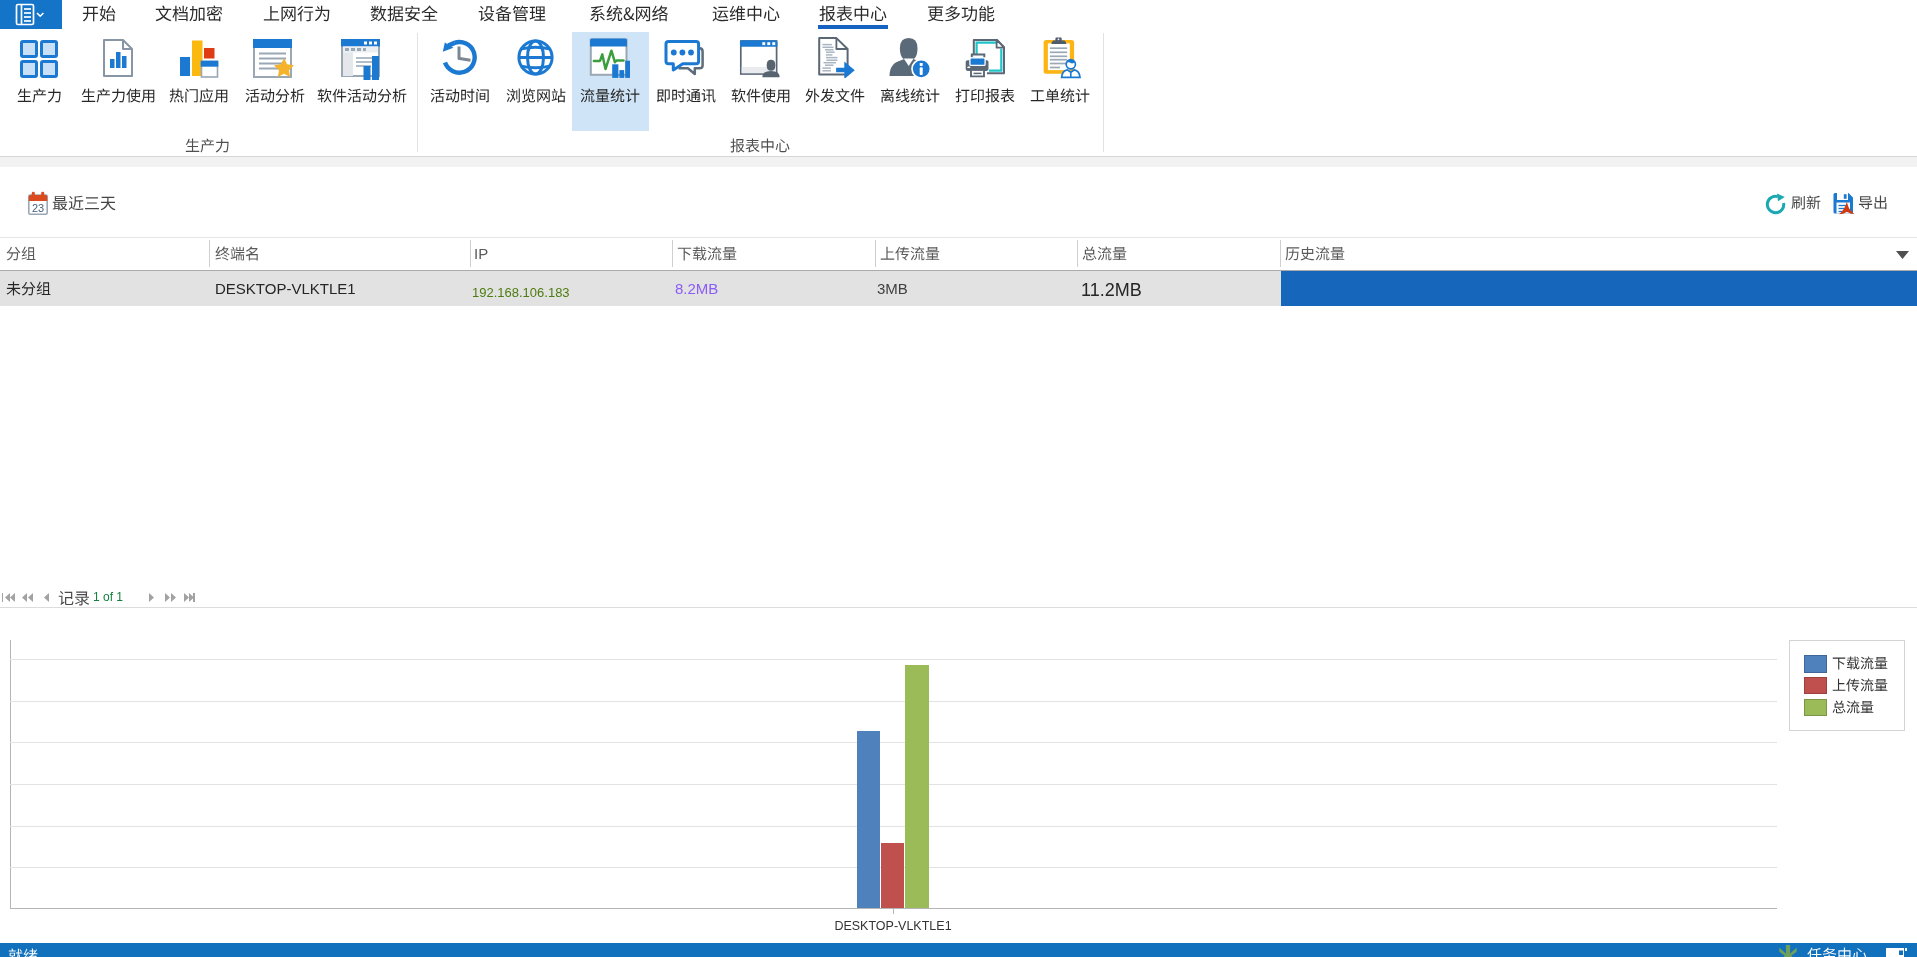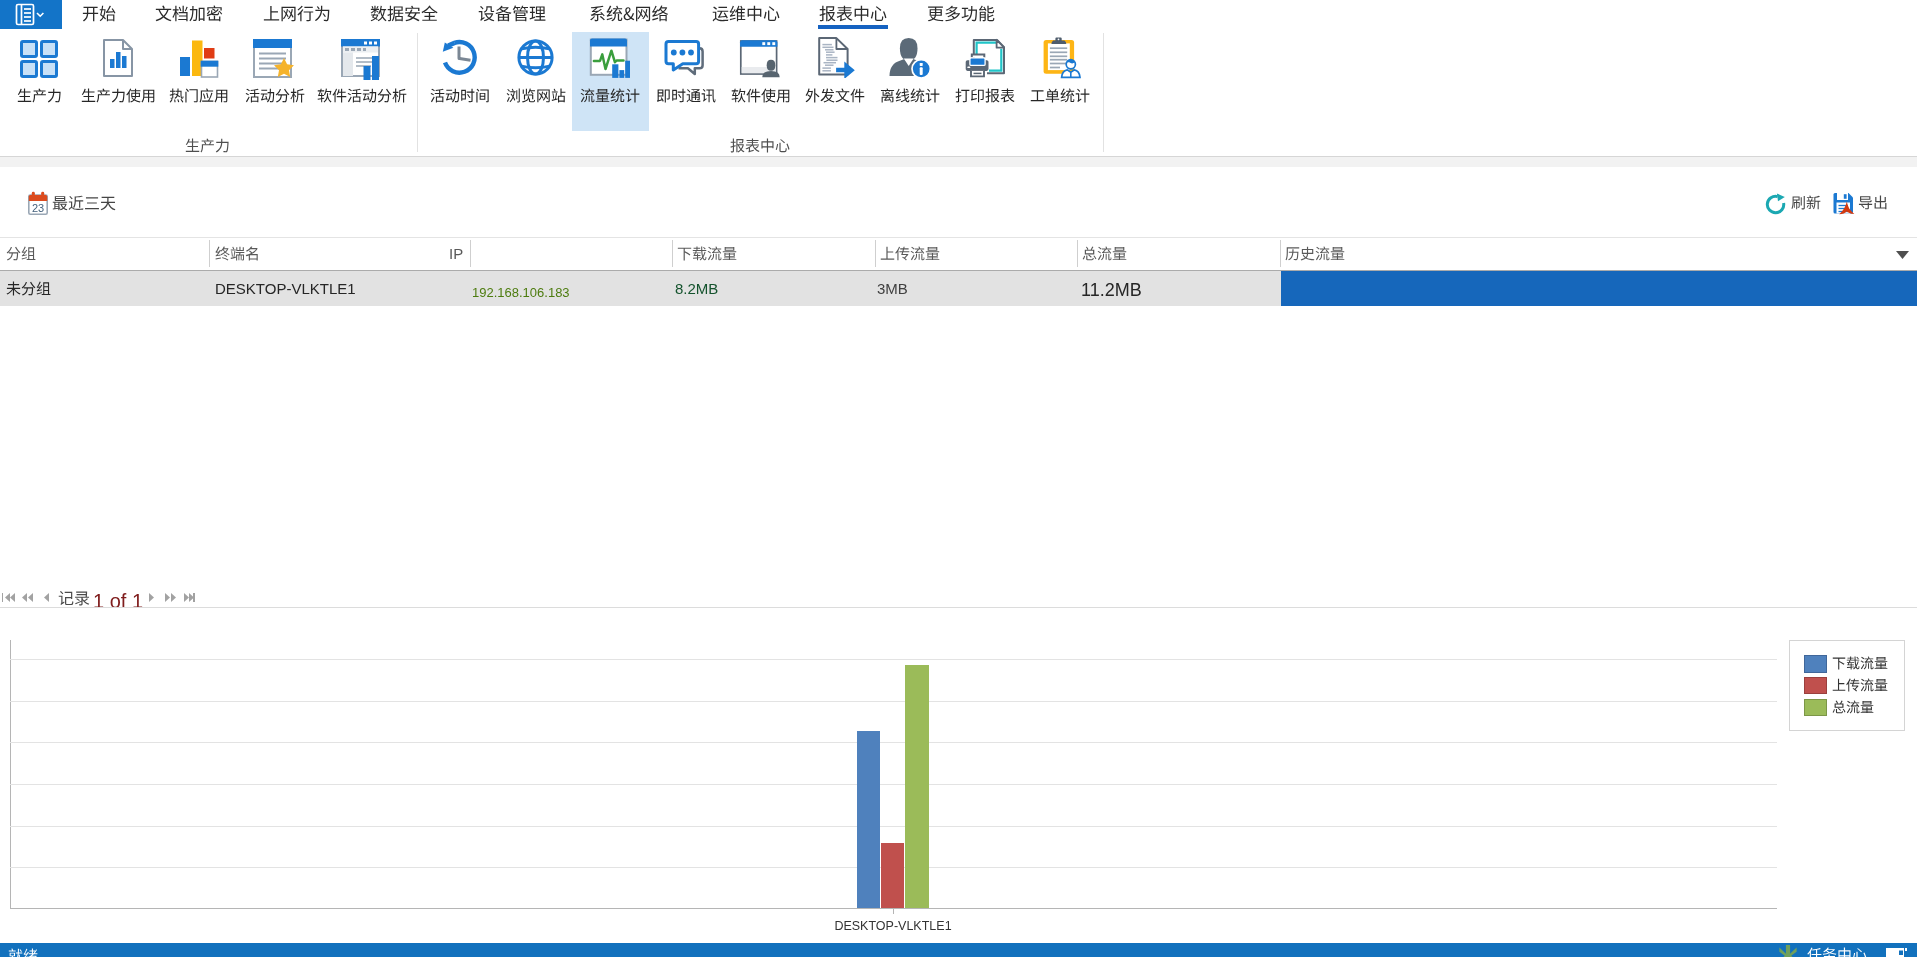--- a/index.html
+++ b/index.html
@@ -581,36 +581,36 @@
     </g>
   </svg>
 <svg class="t" style="left:1285px;top:245.9px;" width="60" height="15" viewBox="0 0 4000 1000">
     <g fill="#595959" transform="translate(0,880) scale(1,-1)">
       <use href="#g5386" x="0"></use>
       <use href="#g53f2" x="1000"></use>
       <use href="#g6d41" x="2000"></use>
       <use href="#g91cf" x="3000"></use>
     </g>
   </svg>
-<div class="abs txt" style="left:449px;top:246px;font-size:15px;color:#595959">IP</div>
+<div class="abs txt" style="left:474px;top:246px;font-size:15px;color:#595959">IP</div>
 <svg class="abs" style="left:1896px;top:250.5px" width="13" height="8" viewBox="0 0 13 8">
     <path d="M0 0 L13 0 L6.5 8 Z" fill="#4f4f4f"></path>
   </svg>
 <div class="abs" style="left:0;top:271px;width:1281px;height:35px;background:#e2e2e2"></div>
 <div class="abs" style="left:1281px;top:271px;width:636px;height:35px;background:#1667bb"></div>
 <svg class="t" style="left:6px;top:280.6px;" width="45" height="15" viewBox="0 0 3000 1000">
     <g fill="#262626" transform="translate(0,880) scale(1,-1)">
       <use href="#g672a" x="0"></use>
       <use href="#g5206" x="1000"></use>
       <use href="#g7ec4" x="2000"></use>
     </g>
   </svg>
 <div class="abs txt" style="left:215px;top:281px;font-size:15px;color:#262626">DESKTOP-VLKTLE1</div>
 <div class="abs txt" style="left:472px;top:286px;font-size:13px;color:#4d7c0f">192.168.106.183</div>
-<div class="abs txt" style="left:675px;top:281px;font-size:15px;color:#14532d">8.2MB</div>
+<div class="abs txt" style="left:675px;top:281px;font-size:15px;color:#8b5cf6">8.2MB</div>
 <div class="abs txt" style="left:877px;top:281px;font-size:15px;color:#404040">3MB</div>
 <div class="abs txt" style="left:1081px;top:281px;font-size:18px;color:#262626">11.2MB</div>
 <div class="abs" style="left:1.5px;top:592.5px;width:1.5px;height:9px;background:#a2a2a2"></div>
 <svg class="abs" style="left:4.5px;top:592.5px" width="5" height="9" viewBox="0 0 5 9">
     <path d="M5 0 L5 9 L0 4.5 Z" fill="#a2a2a2"></path>
   </svg>
 <svg class="abs" style="left:10.2px;top:592.5px" width="5" height="9" viewBox="0 0 5 9">
     <path d="M5 0 L5 9 L0 4.5 Z" fill="#a2a2a2"></path>
   </svg>
 <svg class="abs" style="left:21.8px;top:592.5px" width="5" height="9" viewBox="0 0 5 9">
@@ -621,21 +621,21 @@
   </svg>
 <svg class="abs" style="left:43.5px;top:592.5px" width="5" height="9" viewBox="0 0 5 9">
     <path d="M5 0 L5 9 L0 4.5 Z" fill="#a2a2a2"></path>
   </svg>
 <svg class="t" style="left:58px;top:589.6px;" width="32" height="16" viewBox="0 0 2000 1000">
     <g fill="#4a4a4a" transform="translate(0,880) scale(1,-1)">
       <use href="#g8bb0" x="0"></use>
       <use href="#g5f55" x="1000"></use>
     </g>
   </svg>
-<div class="abs txt" style="left:93px;top:590.5px;font-size:20px;color:#7f1d1d">1 of 1</div>
+<div class="abs txt" style="left:93px;top:590.5px;font-size:12px;color:#15803d">1 of 1</div>
 <svg class="abs" style="left:149px;top:592.5px" width="5" height="9" viewBox="0 0 5 9">
     <path d="M0 0 L0 9 L5 4.5 Z" fill="#a2a2a2"></path>
   </svg>
 <svg class="abs" style="left:165.3px;top:592.5px" width="5" height="9" viewBox="0 0 5 9">
     <path d="M0 0 L0 9 L5 4.5 Z" fill="#a2a2a2"></path>
   </svg>
 <svg class="abs" style="left:171px;top:592.5px" width="5" height="9" viewBox="0 0 5 9">
     <path d="M0 0 L0 9 L5 4.5 Z" fill="#a2a2a2"></path>
   </svg>
 <svg class="abs" style="left:183.6px;top:592.5px" width="5" height="9" viewBox="0 0 5 9">

